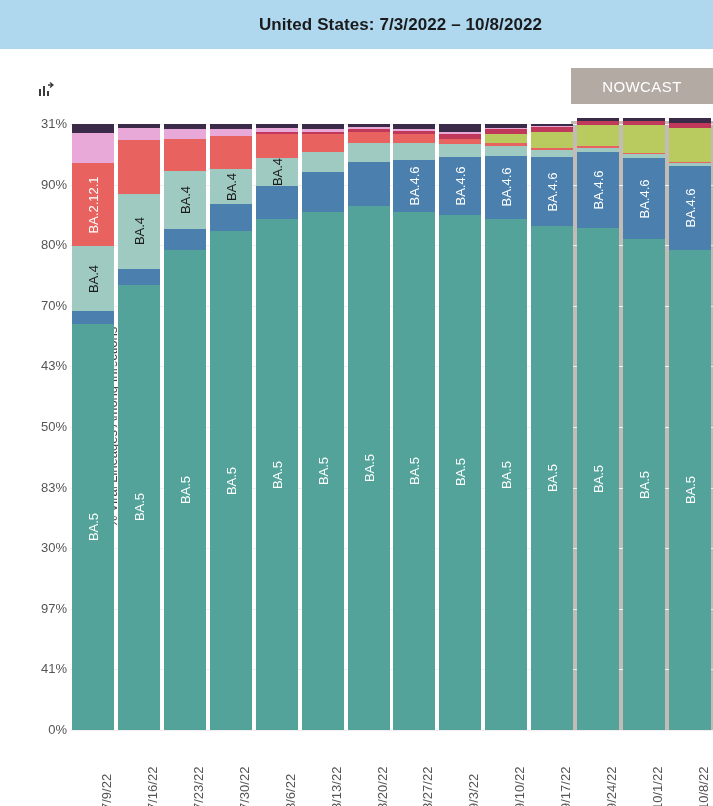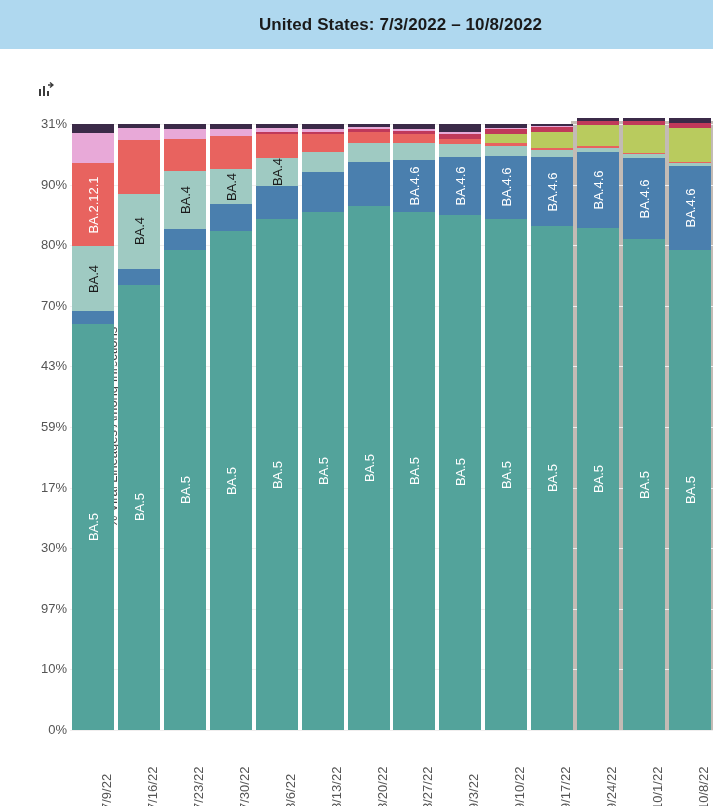--- a/index.html
+++ b/index.html
@@ -70,45 +70,48 @@
     <svg width="16" height="16" viewBox="0 0 16 16">
       <rect x="1" y="8" width="2" height="7" fill="#3b3b3b"></rect>
       <rect x="5" y="5" width="2" height="10" fill="#3b3b3b"></rect>
       <rect x="9" y="10" width="2" height="5" fill="#3b3b3b"></rect>
       <path d="M10 4 L15 4 M12 1.5 L15 4 L12 6.5" stroke="#3b3b3b" stroke-width="1.4" fill="none"></path>
     </svg>
   </div>
 
   <div id="nowcast-shade"></div>
 
+  <div id="nowcast-banner">
+    <span>NOWCAST</span>
+  </div>
 
   <div id="plot">
     <div id="ylabel-wrap">
       <div id="ylabel">% Viral Lineages Among Infections</div>
     </div>
     <div id="grid-layer">
         <div class="gridline" style="top: 606px;"></div>
         <div class="gridline" style="top: 545.4px;"></div>
         <div class="gridline" style="top: 484.8px;"></div>
         <div class="gridline" style="top: 424.2px;"></div>
         <div class="gridline" style="top: 363.6px;"></div>
         <div class="gridline" style="top: 303px;"></div>
         <div class="gridline" style="top: 242.4px;"></div>
         <div class="gridline" style="top: 181.8px;"></div>
         <div class="gridline" style="top: 121.2px;"></div>
         <div class="gridline" style="top: 60.6px;"></div>
         <div class="gridline" style="top: 0px;"></div>
       </div>
     <div id="ytick-layer">
         <div class="ytick" style="top: 606px;">0%</div>
-        <div class="ytick" style="top: 545.4px;">10%</div>
+        <div class="ytick" style="top: 545.4px;">41%</div>
         <div class="ytick" style="top: 484.8px;">97%</div>
         <div class="ytick" style="top: 424.2px;">30%</div>
-        <div class="ytick" style="top: 363.6px;">17%</div>
-        <div class="ytick" style="top: 303px;">59%</div>
+        <div class="ytick" style="top: 363.6px;">83%</div>
+        <div class="ytick" style="top: 303px;">50%</div>
         <div class="ytick" style="top: 242.4px;">43%</div>
         <div class="ytick" style="top: 181.8px;">70%</div>
         <div class="ytick" style="top: 121.2px;">80%</div>
         <div class="ytick" style="top: 60.6px;">90%</div>
         <div class="ytick" style="top: 0px;">31%</div>
       </div>
     <div id="bars-layer">
         <div class="bar" style="left: 1.96429px; width: 42px; height: 606px;">
           <div class="seg" style="top: 199.98px; height: 406.02px; background: rgb(83, 163, 155);">
             <span class="seglabel" style="color: rgb(255, 255, 255);">BA.5</span>

